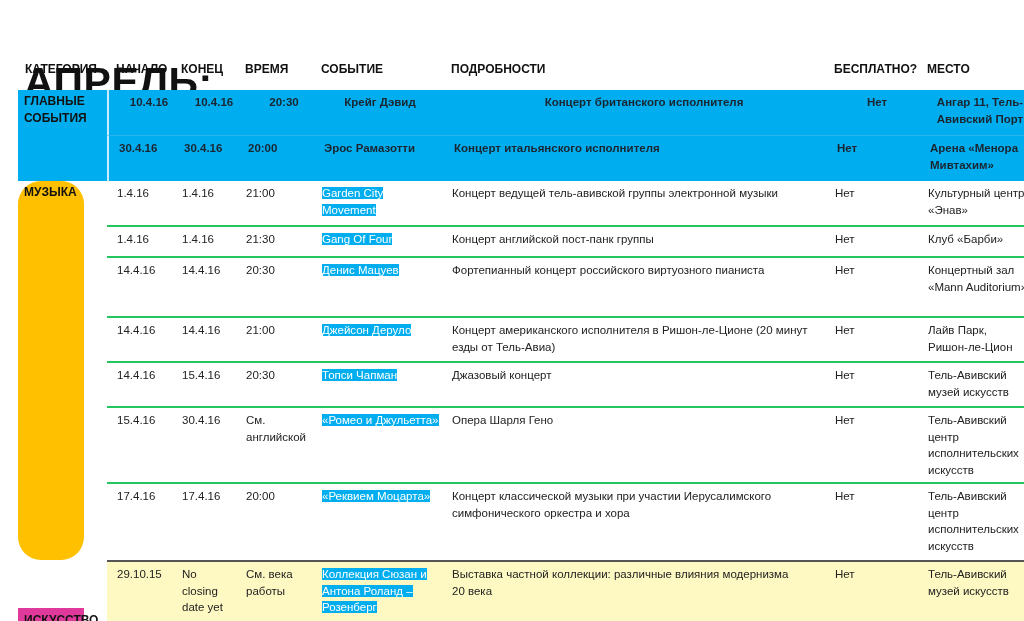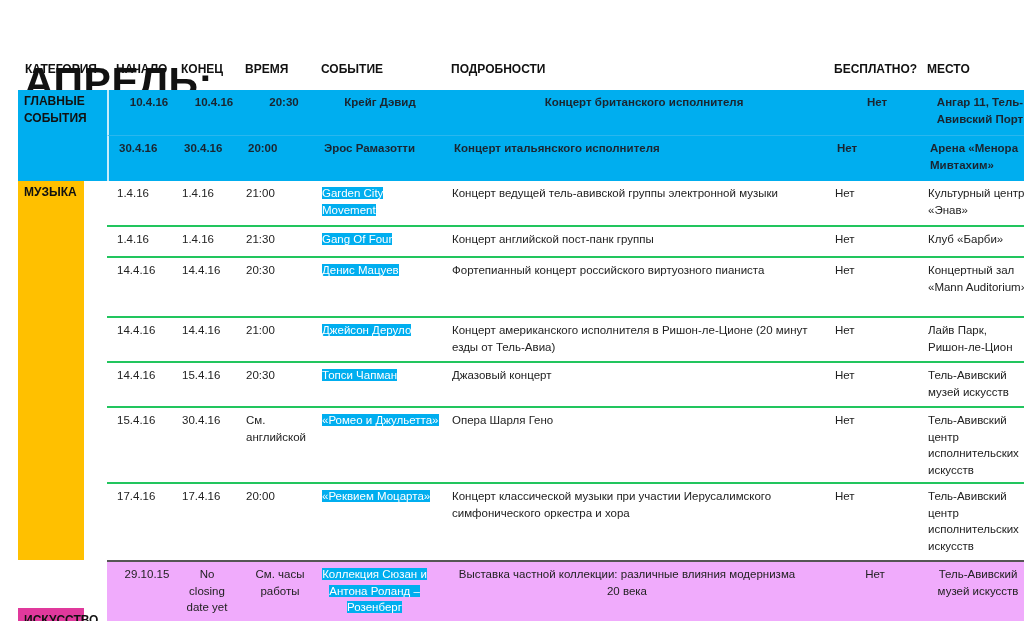--- a/index.html
+++ b/index.html
@@ -8,25 +8,25 @@
   .title { position: absolute; left: 24px; top: 20px; font-size: 41px; font-weight: bold; letter-spacing: 0.5px; color: #111; margin-top: 39px; }
   .hdr { position: absolute; top: 62px; font-size: 12px; font-weight: bold; color: #111; white-space: nowrap; }
   .section { position: absolute; left: 18px; width: 1006px; }
   .cat { position: absolute; left: 0; top: 0; width: 66px; height: 100%; padding: 3px 6px; font-size: 12px; font-weight: bold; line-height: 17px; color: #111; }
   .row { position: absolute; left: 89px; right: 0; }
   .cell { position: absolute; top: 4px; font-size: 11.5px; line-height: 16.5px; color: #222; }
   .blue-sec { background: #00aeef; }
   .blue-sec .cell { font-weight: bold; color: #1a2530; }
   .blue-sec .row { border-left: 2px solid #c8ecfb; }
   .blue-sec .row.r1 { border-bottom: 1px solid #2ab6ee; text-align: center; }
-  .yellow-cat { background: #ffc000; }
+  .yellow-cat { background: #ffc000; border-radius: 23px; }
   .pink-cat { background: #e0399c; margin-top: 48px; }
   .music .row { background: #fff; border-bottom: 2px solid #22c55e; }
   .music .row.last { border-bottom: none; }
-  .art .row { background: #f0abfc; border-top: 2px solid #555; text-align: center; }
+  .art .row { background: #fef9c3; border-top: 2px solid #555; }
   .evhl { background: #00aeef; color: #ffffff; box-decoration-break: clone; -webkit-box-decoration-break: clone; }
   .c-start { left: 10px; width: 60px; }
   .c-end { left: 75px; width: 60px; }
   .c-time { left: 139px; width: 72px; }
   .c-event { left: 215px; width: 112px; }
   .c-details { left: 345px; width: 380px; }
   .c-free { left: 728px; width: 80px; }
   .c-place { left: 821px; width: 100px; }
 </style>
 </head>
@@ -139,19 +139,19 @@
     <div class="cell c-free">Нет</div>
     <div class="cell c-place">Тель-Авивский центр исполнительских искусств</div>
   </div>
 </div>
 
 <div class="section art" style="top:560px;height:61px">
   <div class="cat pink-cat" style="padding-top:4px">ИСКУССТВО И КУЛЬТУРА</div>
   <div class="row" style="top:0;height:61px">
     <div class="cell c-start">29.10.15</div>
     <div class="cell c-end" style="width:50px">No closing date yet</div>
-    <div class="cell c-time" style="width:68px">См. часы работы</div>
+    <div class="cell c-time" style="width:68px">См. века работы</div>
     <div class="cell c-event" style="width:105px"><span class="evhl">Коллекция Сюзан и Антона Роланд – Розенберг</span></div>
     <div class="cell c-details" style="width:350px">Выставка частной коллекции: различные влияния модернизма 20 века</div>
     <div class="cell c-free">Нет</div>
     <div class="cell c-place">Тель-Авивский музей искусств</div>
   </div>
 </div>
 
 </body></html>

